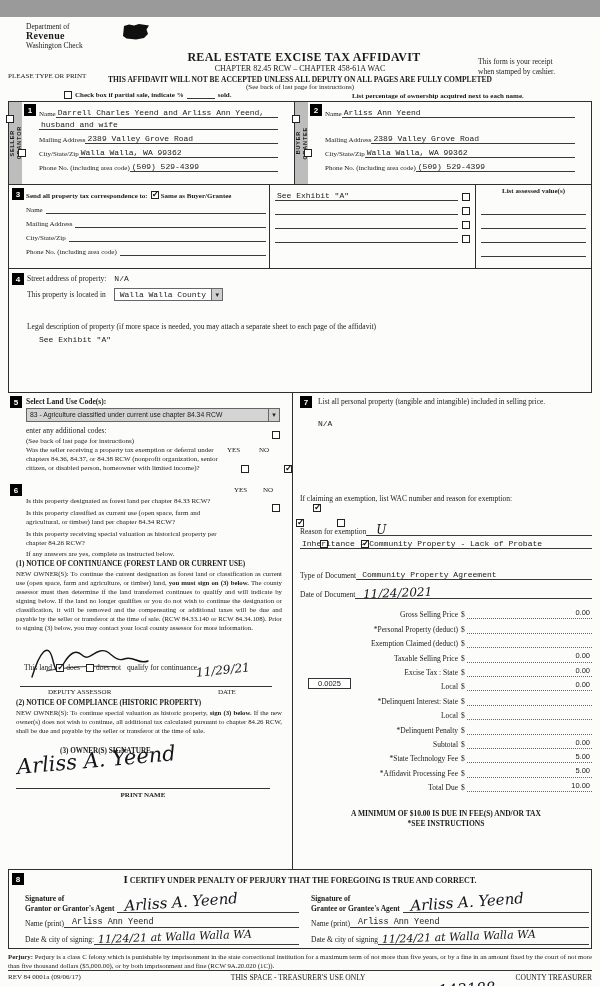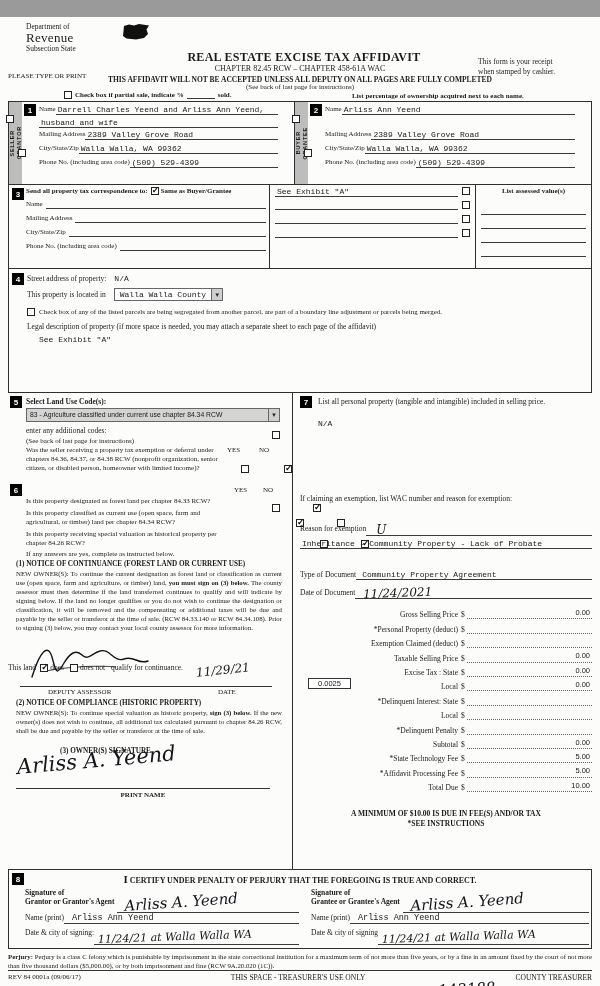--- a/index.html
+++ b/index.html
@@ -13,21 +13,21 @@
   .badge{position:absolute;width:12px;height:12px;background:#000;color:#fff;
          font:700 8px "Liberation Sans",sans-serif;display:flex;align-items:center;justify-content:center}
   .cb{display:inline-block;width:8px;height:8px;border:1px solid #222;background:#fff;
       position:relative;vertical-align:-1px;flex:none}
   .cb.on::after{content:"✓";position:absolute;left:0;top:-3px;font-size:9px;font-weight:700;color:#111}
   .typed{font-family:Liberation Mono, monospace;font-size:8px}
   .hand{font-family:"DejaVu Serif",serif;font-style:italic;color:#15151c}
   .sig{font-family:"DejaVu Serif",serif;font-style:italic;white-space:nowrap;color:#15151c}
   .ul{border-bottom:1px solid #3a3a3a}
   .box{border:1px solid #2f2f2f}
-  .frow{display:flex;align-items:flex-start}
+  .frow{display:flex;align-items:flex-end}
   .roleband{position:absolute;left:0;top:0;bottom:0;width:13px;background:#bdbdbd;
             display:flex;align-items:center;justify-content:center;gap:1px}
   .roleband span{writing-mode:vertical-rl;transform:rotate(180deg);
                  font:700 5.5px "Liberation Sans",sans-serif;letter-spacing:.8px;color:#1e1e1e}
   .dd{display:inline-flex;align-items:stretch;border:1px solid #666;background:#fff;vertical-align:middle}
   .ddbtn{width:11px;background:#cfcfcf;border-left:1px solid #666;display:flex;
          align-items:center;justify-content:center;color:#222;flex:none}
   .ddbtn::after{content:"▾";font-size:7px}
   .mrow{position:relative;display:flex;align-items:flex-end;height:14.4px;font-size:7.5px}
   .mlabel{width:158px;text-align:right;flex:none}
@@ -39,22 +39,22 @@
   .para{font-size:6.8px;line-height:1.32;text-align:justify}
 </style>
 </head>
 <body>
 
 <div class="page">
 
   
   <div class="abs" style="left:26px;top:5px;width:150px;height:36px">
     <div class="f75">Department of</div>
-    <div style="font-size:13px;font-weight:400;line-height:1;letter-spacing:.3px">Revenue</div>
-    <div class="f75">Subsection State</div>
+    <div style="font-size:10px;font-weight:700;line-height:1;letter-spacing:.3px">Revenue</div>
+    <div class="f75">Washington Check</div>
     <svg class="abs" style="left:96px;top:1px" width="28" height="18" viewBox="0 0 28 18">
       <path d="M1,13 L2,3 L7,1.5 L12,2.5 L17,1 L27,2.5 L24.5,6.5 L26,11 L22,15 L14,16.5 L4.5,15.5 Z" fill="#101010"></path>
     </svg>
   </div>
   <div class="abs ctr b" style="left:8px;right:0;top:33px;font-size:12px;letter-spacing:.3px">REAL ESTATE EXCISE TAX AFFIDAVIT</div>
   <div class="abs ctr f8" style="left:0;right:0;top:47px">CHAPTER 82.45 RCW – CHAPTER 458-61A WAC</div>
   <div class="abs f75" style="left:478px;top:40px;width:112px;line-height:1.3">
     <span>This form is your receipt</span><br>
     <span>when stamped by cashier.</span>
   </div>
@@ -192,24 +192,20 @@
     <div class="abs frow" style="left:18px;top:5px">
       <span class="f75">Street address of property:</span>
       <span class="typed" style="margin-left:8px">N/A</span>
     </div>
     <div class="abs frow" style="left:18px;top:19px;align-items:center">
       <span class="f75">This property is located in</span>
       <span class="dd" style="margin-left:8px">
         <span class="typed" style="padding:1px 5px">Walla Walla County</span>
         <span class="ddbtn"></span>
       </span>
-    </div>
-    <div class="abs frow" style="left:18px;top:39px;width:560px;align-items:flex-start">
-      <span class="cb"></span>
-      <span class="f7" style="margin-left:4px">Check box of any of the listed parcels are being segregated from another parcel, are part of a boundary line adjustment or parcels being merged.</span>
     </div>
     <div class="abs f75" style="left:18px;top:53px">Legal description of property (if more space is needed, you may attach a separate sheet to each page of the affidavit)</div>
     <div class="abs typed" style="left:30px;top:66px">See Exhibit "A"</div>
   </div>
 
   
   <div class="abs" style="left:292px;top:376px;height:476px;width:0;border-left:1px solid #2f2f2f"></div>
 
   
   <div class="badge" style="left:10px;top:379px">5</div>
@@ -248,21 +244,21 @@
   <div class="abs b f72" style="left:16px;top:543px">(1) NOTICE OF CONTINUANCE (FOREST LAND OR CURRENT USE)</div>
   <div class="abs para" style="left:16px;top:553px;width:266px">
     <span>NEW OWNER(S): To continue the current designation as forest land or classification as current use (open space, farm and agriculture, or timber) land, </span><span class="b">you must sign on (3) below.</span><span> The county assessor must then determine if the land transferred continues to qualify and will indicate by signing below. If the land no longer qualifies or you do not wish to continue the designation or classification, it will be removed and the compensating or additional taxes will be due and payable by the seller or transferor at the time of sale. (RCW 84.33.140 or RCW 84.34.108). Prior to signing (3) below, you may contact your local county assessor for more information.</span>
   </div>
 
   <svg class="abs" style="left:26px;top:620px" width="150" height="52" viewBox="0 0 150 52">
     <path d="M6,40 C14,14 22,6 26,20 C30,34 30,40 38,26 C44,16 50,12 56,18 C62,24 66,16 74,14 C84,11 88,26 98,22 C108,18 112,28 122,24" fill="none" stroke="#16161d" stroke-width="1.4" stroke-linecap="round"></path>
     <path d="M20,34 C40,30 70,28 90,30" fill="none" stroke="#16161d" stroke-width="1" opacity="0.8"></path>
   </svg>
 
-  <div class="abs frow f75" style="left:8px;top:646px;align-items:center">
+  <div class="abs frow f75" style="left:24px;top:646px;align-items:center">
     <span>This land</span>
     <span class="cb on" style="margin:0 2px 0 4px"></span>
     <span>does</span>
     <span class="cb" style="margin:0 2px 0 6px"></span>
     <span>does not</span>
     <span style="margin-left:6px">qualify for continuance.</span>
   </div>
   <div class="abs hand" style="left:196px;top:646px;font-size:12px;transform:rotate(-6deg)">11/29/21</div>
   <div class="abs" style="left:20px;top:669px;width:252px;border-top:1px solid #333"></div>
   <div class="abs f7" style="left:48px;top:671px">DEPUTY ASSESSOR</div>

